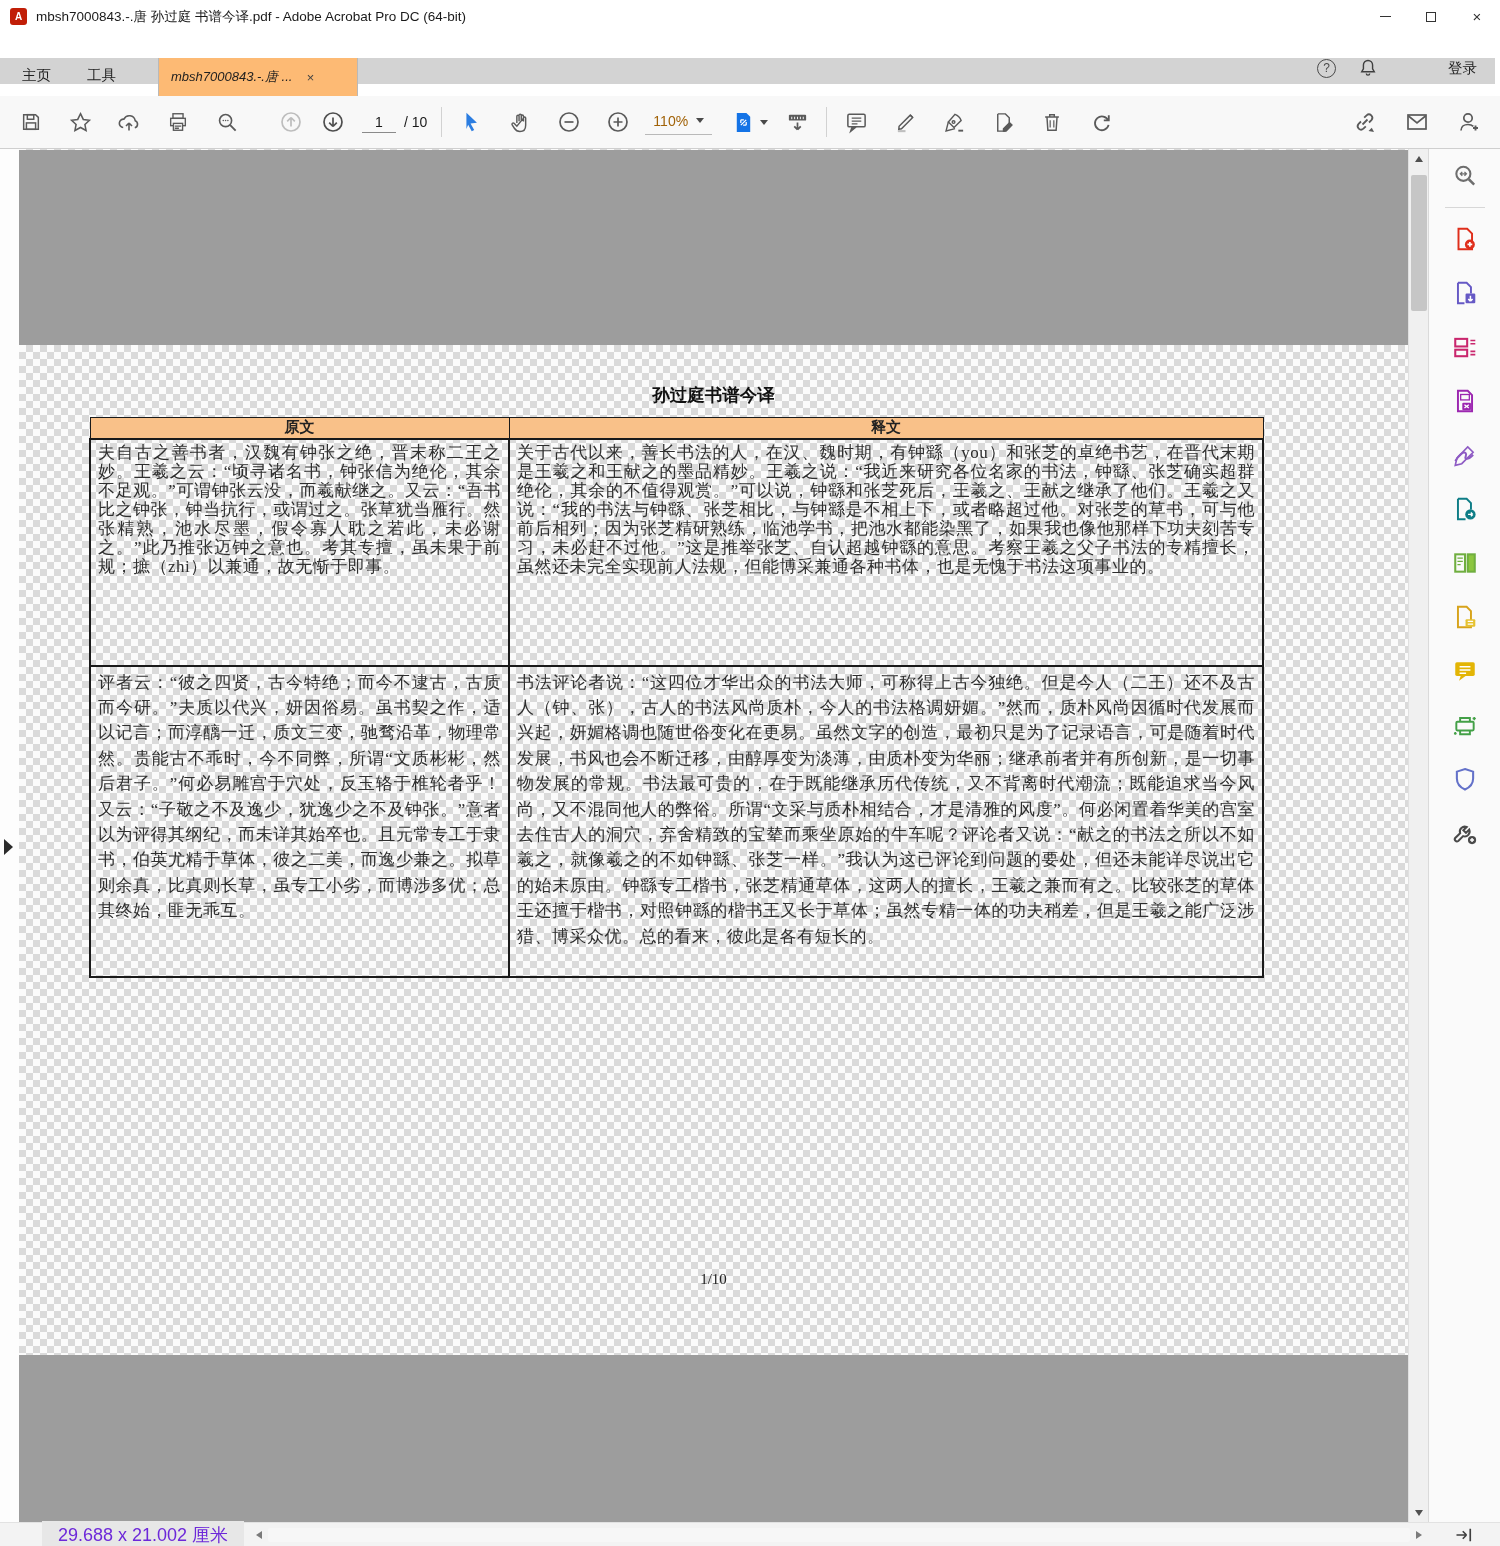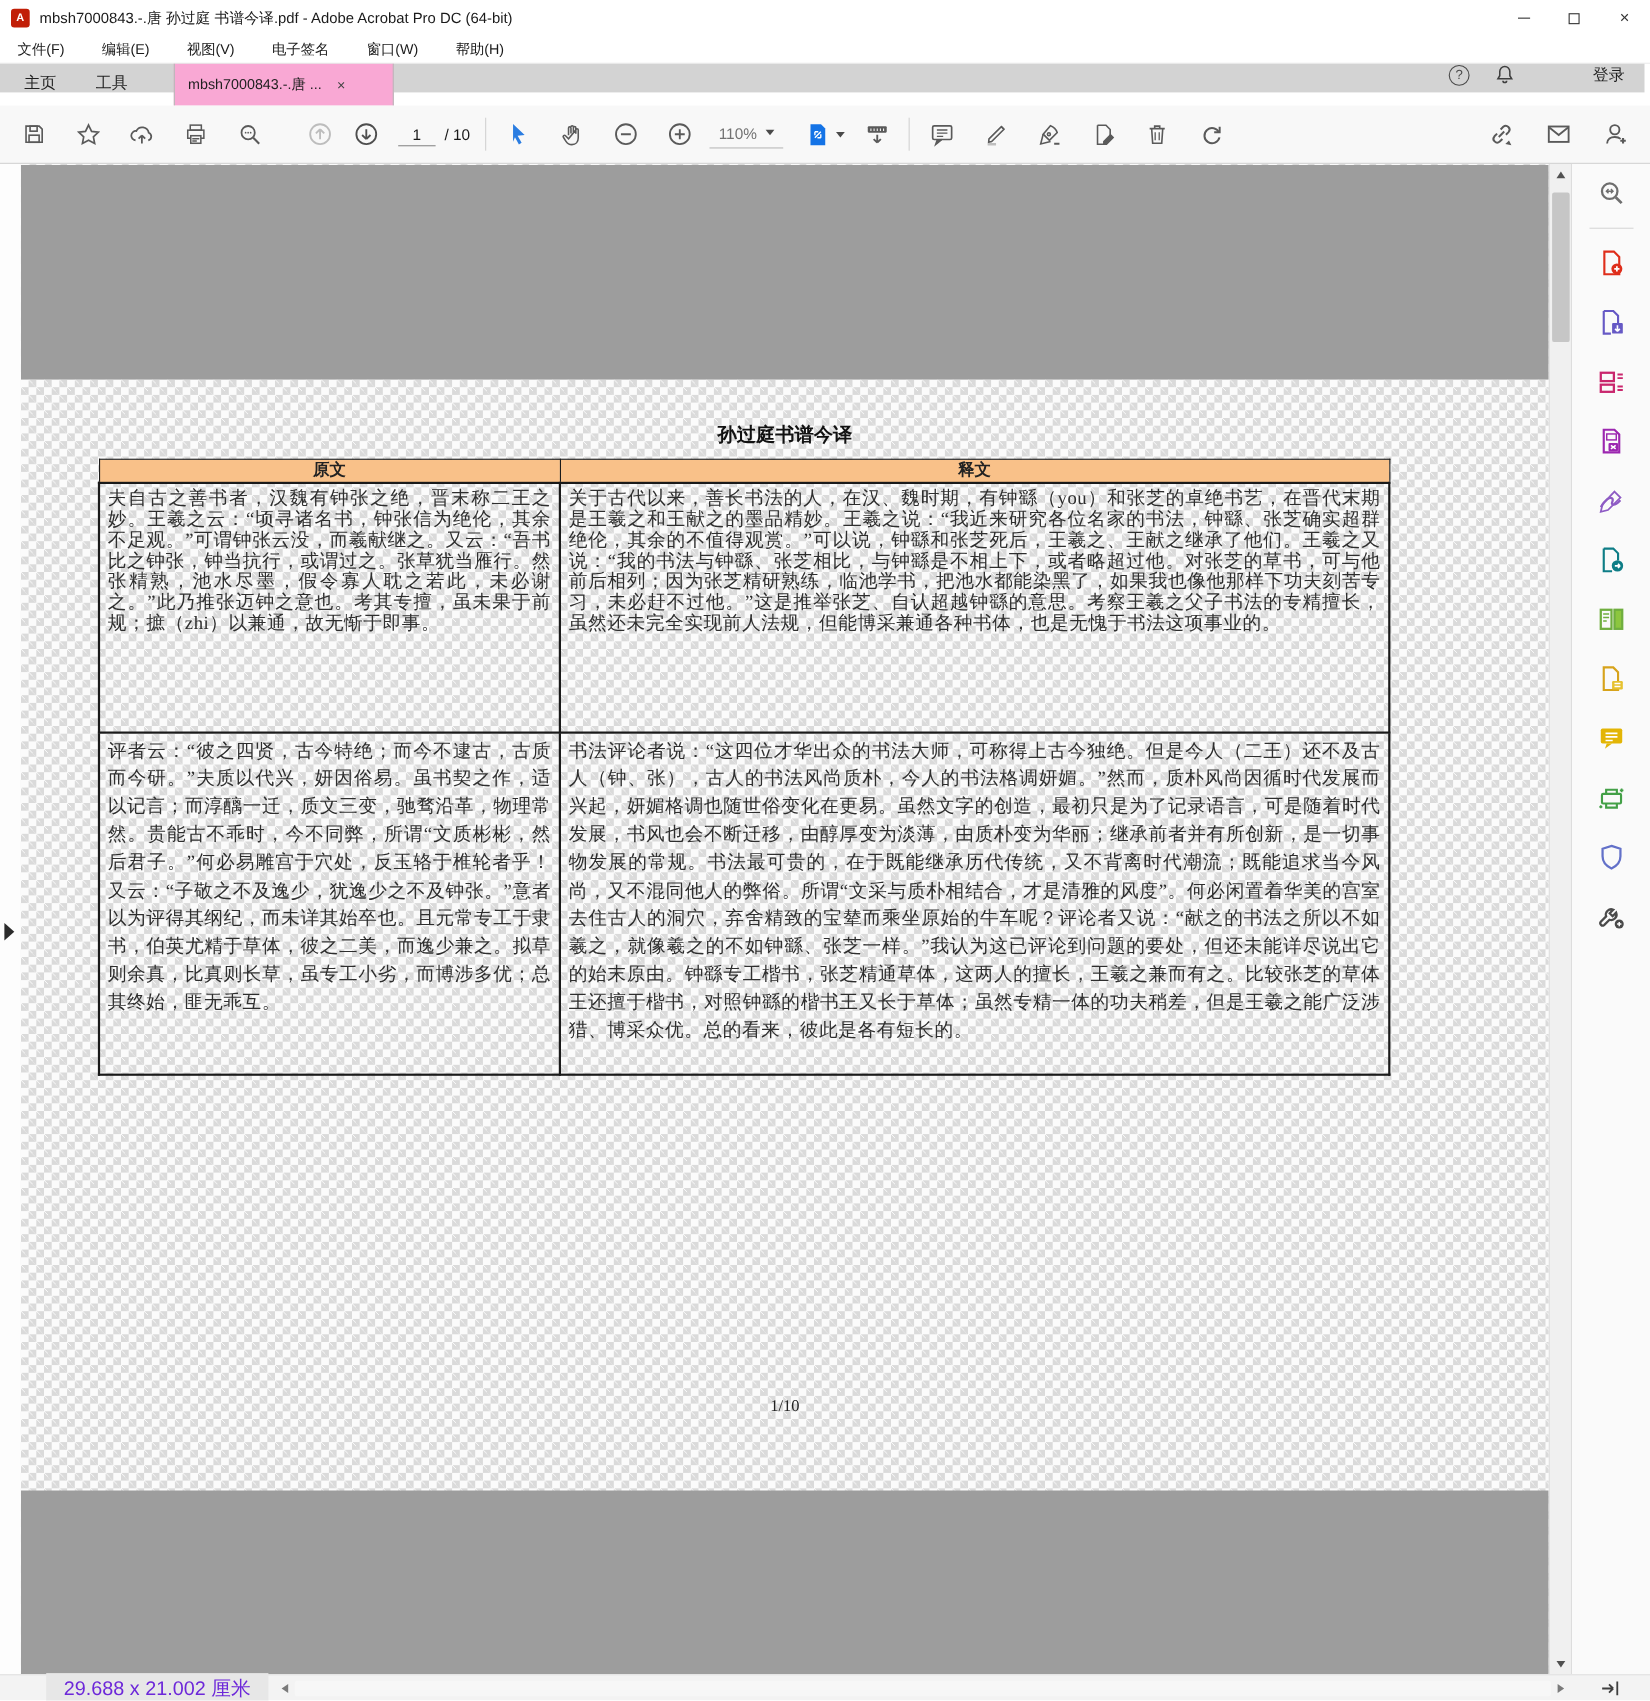--- a/index.html
+++ b/index.html
@@ -23,44 +23,44 @@
   
   .menubar { position:absolute; top:33px; left:0; right:0; height:25px;
     background:#fff; display:flex; align-items:center; padding-left:12px;
     border-bottom:1px solid #ececec; }
   .menu-item { font-size:13px; color:#1a1a1a; margin-right:26px; padding:2px 4px; }
 
   
   .tabbar { position:absolute; top:58px; left:0; right:5px; height:26px;
     background:#d3d3d3; display:flex; align-items:flex-start; }
   .navtab { font-size:14.5px; color:#1f1f1f; padding:8px 14px; margin-left:8px; }
-  .doctab { margin-left:28px; height:38px; min-width:200px; background:#f9a8d4;
+  .doctab { margin-left:28px; height:38px; min-width:200px; background:#fdba74;
     border-left:1px solid #b9b9b9; border-right:1px solid #b9b9b9;
-    display:flex; align-items:center; padding:0 12px; gap:14px; }
+    display:flex; align-items:center; padding:0 12px; gap:14px;font-style:italic; }
   .doctab-label { font-size:13px; color:#1f1f1f; }
   .doctab-close { font-size:13px; color:#444; }
   .tabbar-right { margin-left:auto; display:flex; align-items:center; gap:22px; padding-right:18px; }
   .helpcircle { width:19px; height:19px; border:1.6px solid #4a4a4a; border-radius:50%;
     display:flex; align-items:center; justify-content:center; font-size:12px; color:#4a4a4a; }
   .signin { font-size:14.5px; color:#1f1f1f;margin-left:48px; }
 
   
   .toolbar { position:absolute; top:96px; left:0; right:0; height:53px;
     background:#f8f8f8; border-bottom:1px solid #cfcfcf;
     display:flex; align-items:center; padding:0 16px; }
   .tbi { width:30px; height:36px; display:flex; align-items:center; justify-content:center; }
   .mr { margin-right:19px; }
   .tb-div { width:1px; height:30px; background:#d2d2d2; margin:0 14px; }
   .pageinput { width:34px; height:22px; border:none; border-bottom:1px solid #8a8a8a;
     background:transparent; text-align:center; font-size:14px; color:#1a1a1a;
     font-family:"Liberation Sans",sans-serif; }
   .pagetotal { font-size:14px; color:#1a1a1a; margin-left:8px; }
   .zoomctl { display:flex; align-items:center; gap:8px; border-bottom:1px solid #b9b9b9;
     padding:3px 8px 5px; margin-left:4px; }
-  .zoomval { font-size:14px; color:#737373; }
+  .zoomval { font-size:14px; color:#a16207; }
   .caret { width:0; height:0; border-left:4.5px solid transparent; border-right:4.5px solid transparent;
     border-top:5.5px solid #4a4a4a; }
   .tb-group-right { margin-left:auto; display:flex; align-items:center; }
 
   
   .main { position:absolute; top:149px; left:0; width:1220px; height:1373px; }
   .left-strip { position:absolute; left:0; top:0; width:19px; height:100%; background:#fdfdfd; }
   .panel-toggle { position:absolute; left:4px; top:690px; width:0; height:0;
     border-top:8px solid transparent; border-bottom:8px solid transparent;
     border-left:9px solid #2b2b2b; }
@@ -142,28 +142,20 @@
       <div class="winbtn">
           <span class="minglyph"></span>
         </div>
       <div class="winbtn">
           <span class="maxglyph"></span>
         </div>
       <div class="winbtn">×</div>
     </div>
   </div>
 
-  <div class="menubar">
-    <span class="menu-item">文件(F)</span>
-    <span class="menu-item">编辑(E)</span>
-    <span class="menu-item">视图(V)</span>
-    <span class="menu-item">电子签名</span>
-    <span class="menu-item">窗口(W)</span>
-    <span class="menu-item">帮助(H)</span>
-  </div>
 
   <div class="tabbar">
     <span class="navtab">主页</span>
     <span class="navtab">工具</span>
     <div class="doctab">
       <span class="doctab-label">mbsh7000843.-.唐 ...</span>
       <span class="doctab-close">×</span>
     </div>
     <div class="tabbar-right">
       <div class="helpcircle">?</div>

